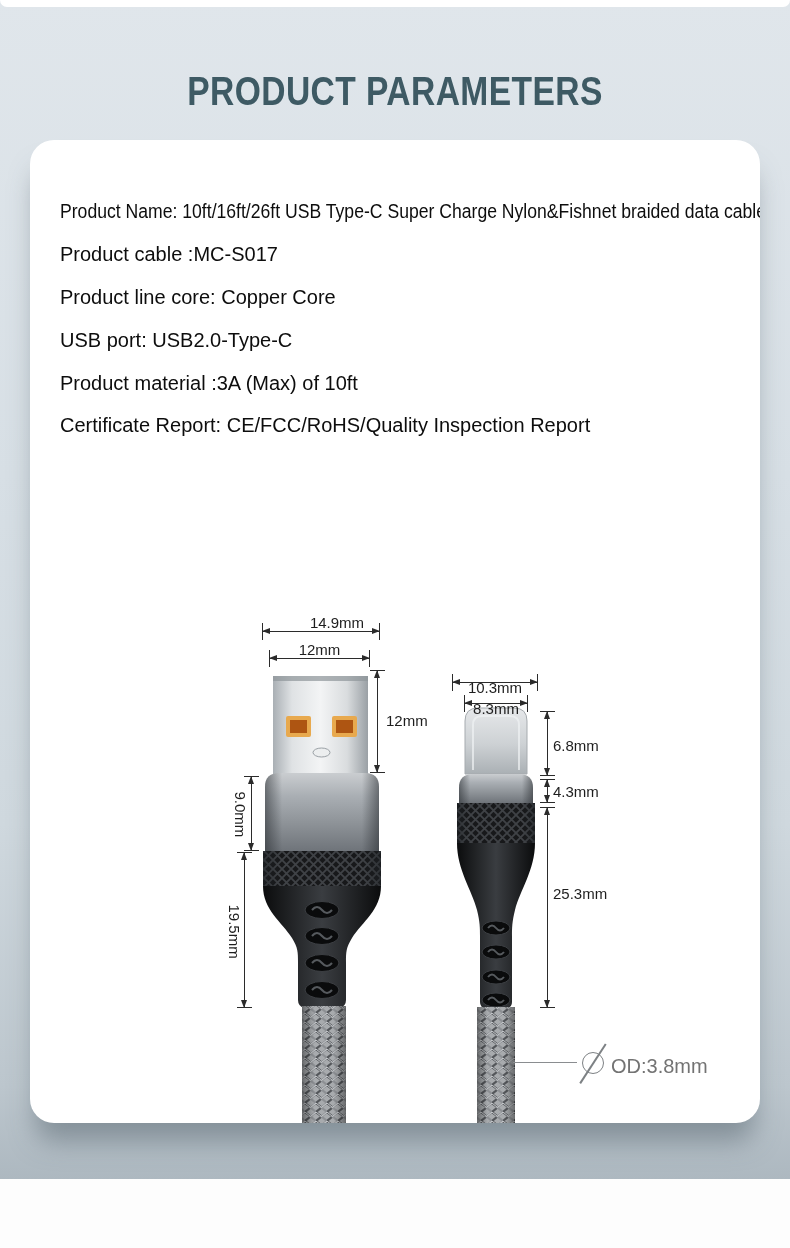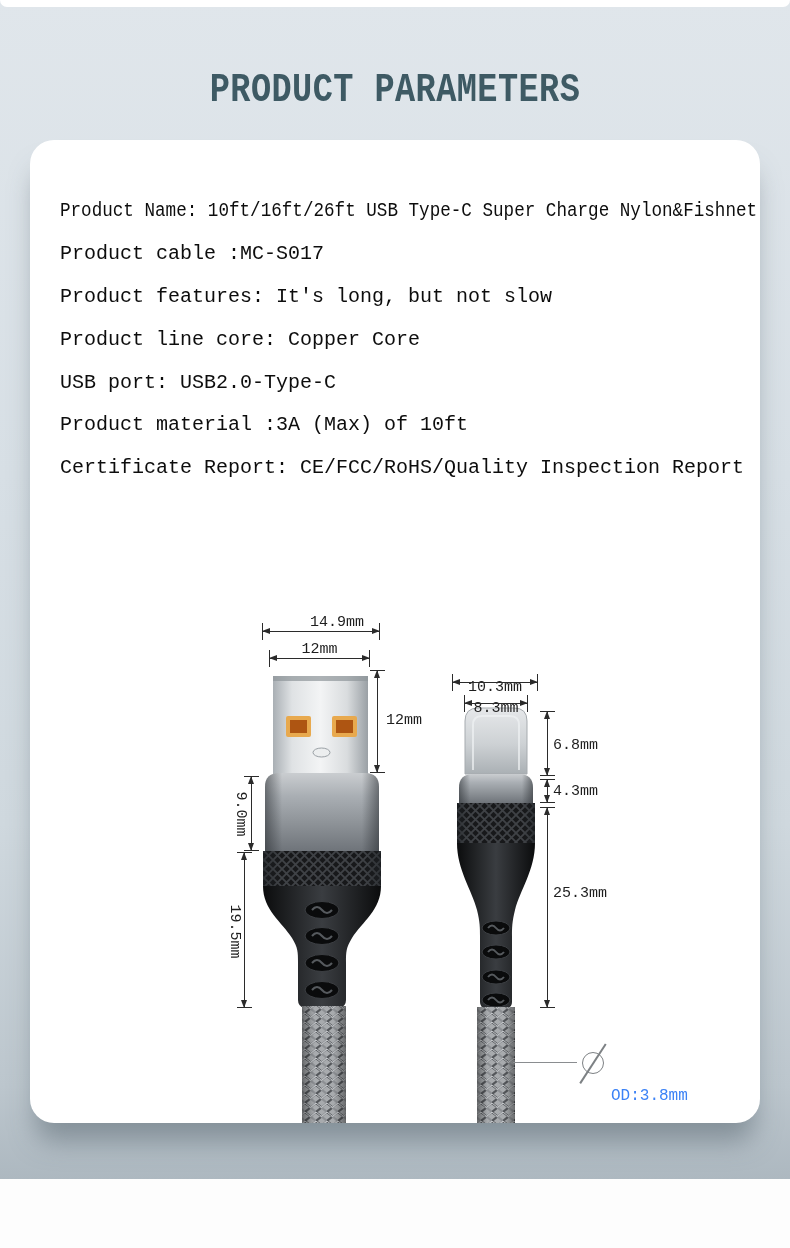--- a/index.html
+++ b/index.html
@@ -1,18 +1,18 @@
 <!DOCTYPE html>
 <html><head>
 <meta charset="utf-8">
 <style>
   html,body{margin:0;padding:0;background:#eef1f3;}
   .stage{
     position:relative;width:790px;height:1248px;overflow:hidden;
-    font-family:Liberation Mono, monospace;
+    font-family:Liberation Sans, sans-serif;
     background:linear-gradient(180deg,#e0e6eb 0%,#d7dfe5 38%,#cfd8de 66%,#bcc6cd 87%,#adb8c0 94.5%,#a9b4bc 100%);
   }
   .top-strip{position:absolute;left:0;top:0;width:790px;height:7px;background:#fff;border-radius:0 0 12px 12px;}
   .bottom-band{position:absolute;left:0;top:1179px;width:790px;height:69px;background:#fdfdfd;}
   .title{
     position:absolute;left:0;top:71px;width:790px;margin:0;text-align:center;
     font-weight:bold;font-size:40px;line-height:1;color:#3e5a64;
     transform:scaleX(.84);letter-spacing:.5px;
   }
   .card{
@@ -37,35 +37,34 @@
   .ar{right:0;top:-3px;border-top:3px solid transparent;border-bottom:3px solid transparent;border-left:8px solid #2b2b2b;}
   .au{left:-3px;top:0;border-left:3px solid transparent;border-right:3px solid transparent;border-bottom:8px solid #2b2b2b;}
   .ad{left:-3px;bottom:0;border-left:3px solid transparent;border-right:3px solid transparent;border-top:8px solid #2b2b2b;}
   .dlab{position:absolute;font-size:15px;line-height:1;color:#1e1e1e;white-space:nowrap;}
   .dlab.c{text-align:center;}
   .rot{transform:rotate(90deg);}
   
   .od-leader{position:absolute;left:483px;top:922px;width:64px;height:1px;background:#8a8d90;}
   .od-circle{position:absolute;left:552px;top:912px;width:22px;height:22px;border:1.5px solid #7d8184;border-radius:50%;box-sizing:border-box;}
   .od-slash{position:absolute;left:562px;top:900px;width:1.5px;height:47px;background:#7d8184;transform:rotate(33deg);}
-  .od-text{position:absolute;left:581px;top:915px;font-size:16px;color:#3b82f6;white-space:nowrap;margin-top:32px;}
+  .od-text{position:absolute;left:581px;top:915px;font-size:20px;color:#737373;white-space:nowrap;}
 </style>
 </head>
 <body>
 
 <div class="stage">
   <div class="top-strip"></div>
   <h1 class="title">PRODUCT PARAMETERS</h1>
 
   <div class="card">
 
     <div class="specs">
       <div class="spec-line cond">Product Name: 10ft/16ft/26ft USB Type-C Super Charge Nylon&amp;Fishnet braided data cable</div>
       <div class="spec-line">Product cable :MC-S017</div>
-      <div class="spec-line">Product features: It's long, but not slow</div>
       <div class="spec-line">Product line core: Copper Core</div>
       <div class="spec-line">USB port: USB2.0-Type-C</div>
       <div class="spec-line">Product material :3A (Max) of 10ft</div>
       <div class="spec-line">Certificate Report: CE/FCC/RoHS/Quality Inspection Report</div>
     </div>
 
     <svg class="diagram-svg" viewBox="0 0 730 984">
       <defs>
         <linearGradient id="gPlugA" x1="0" y1="0" x2="1" y2="0">
           <stop offset="0" stop-color="#a9afb4"></stop>

